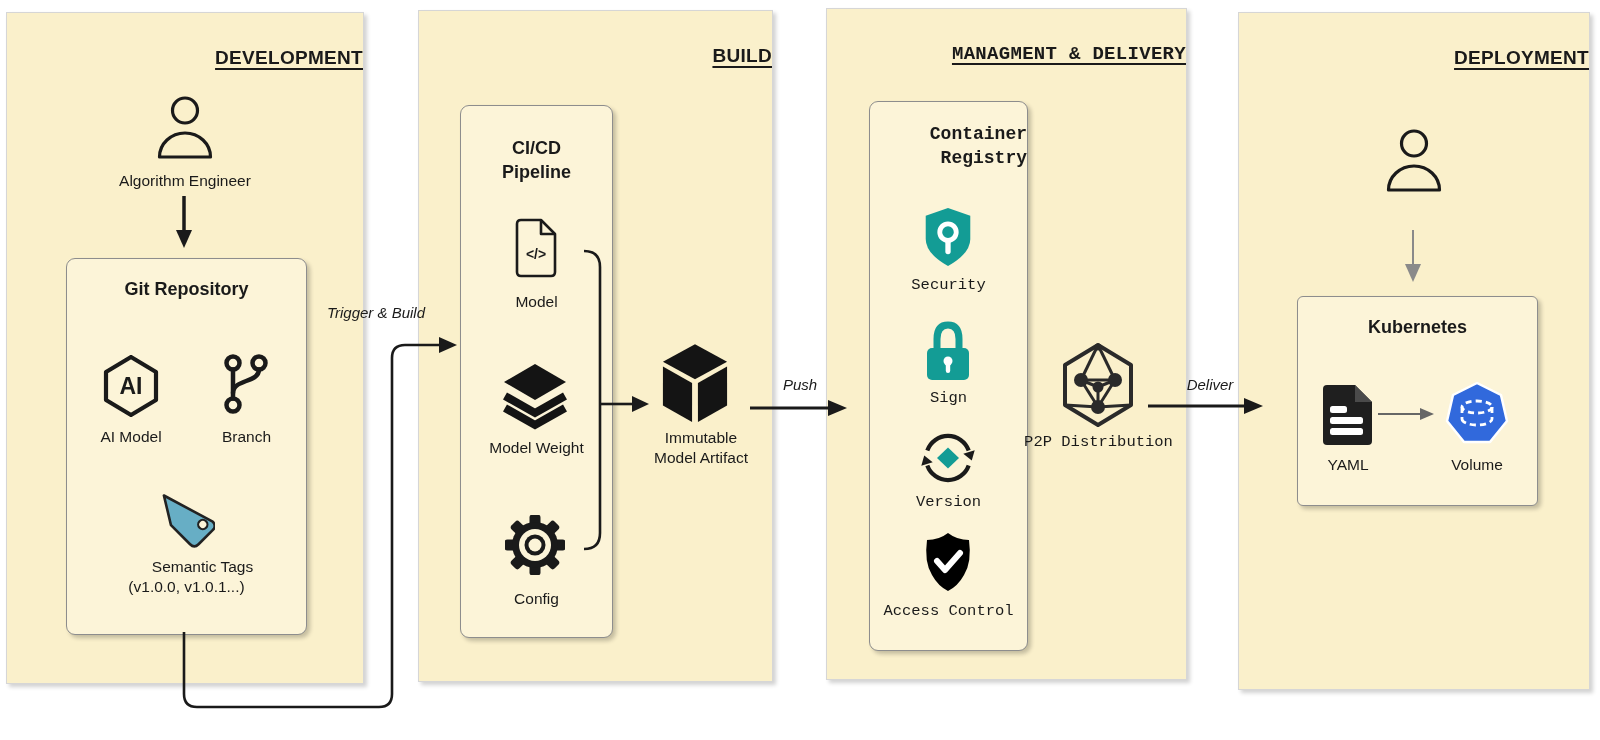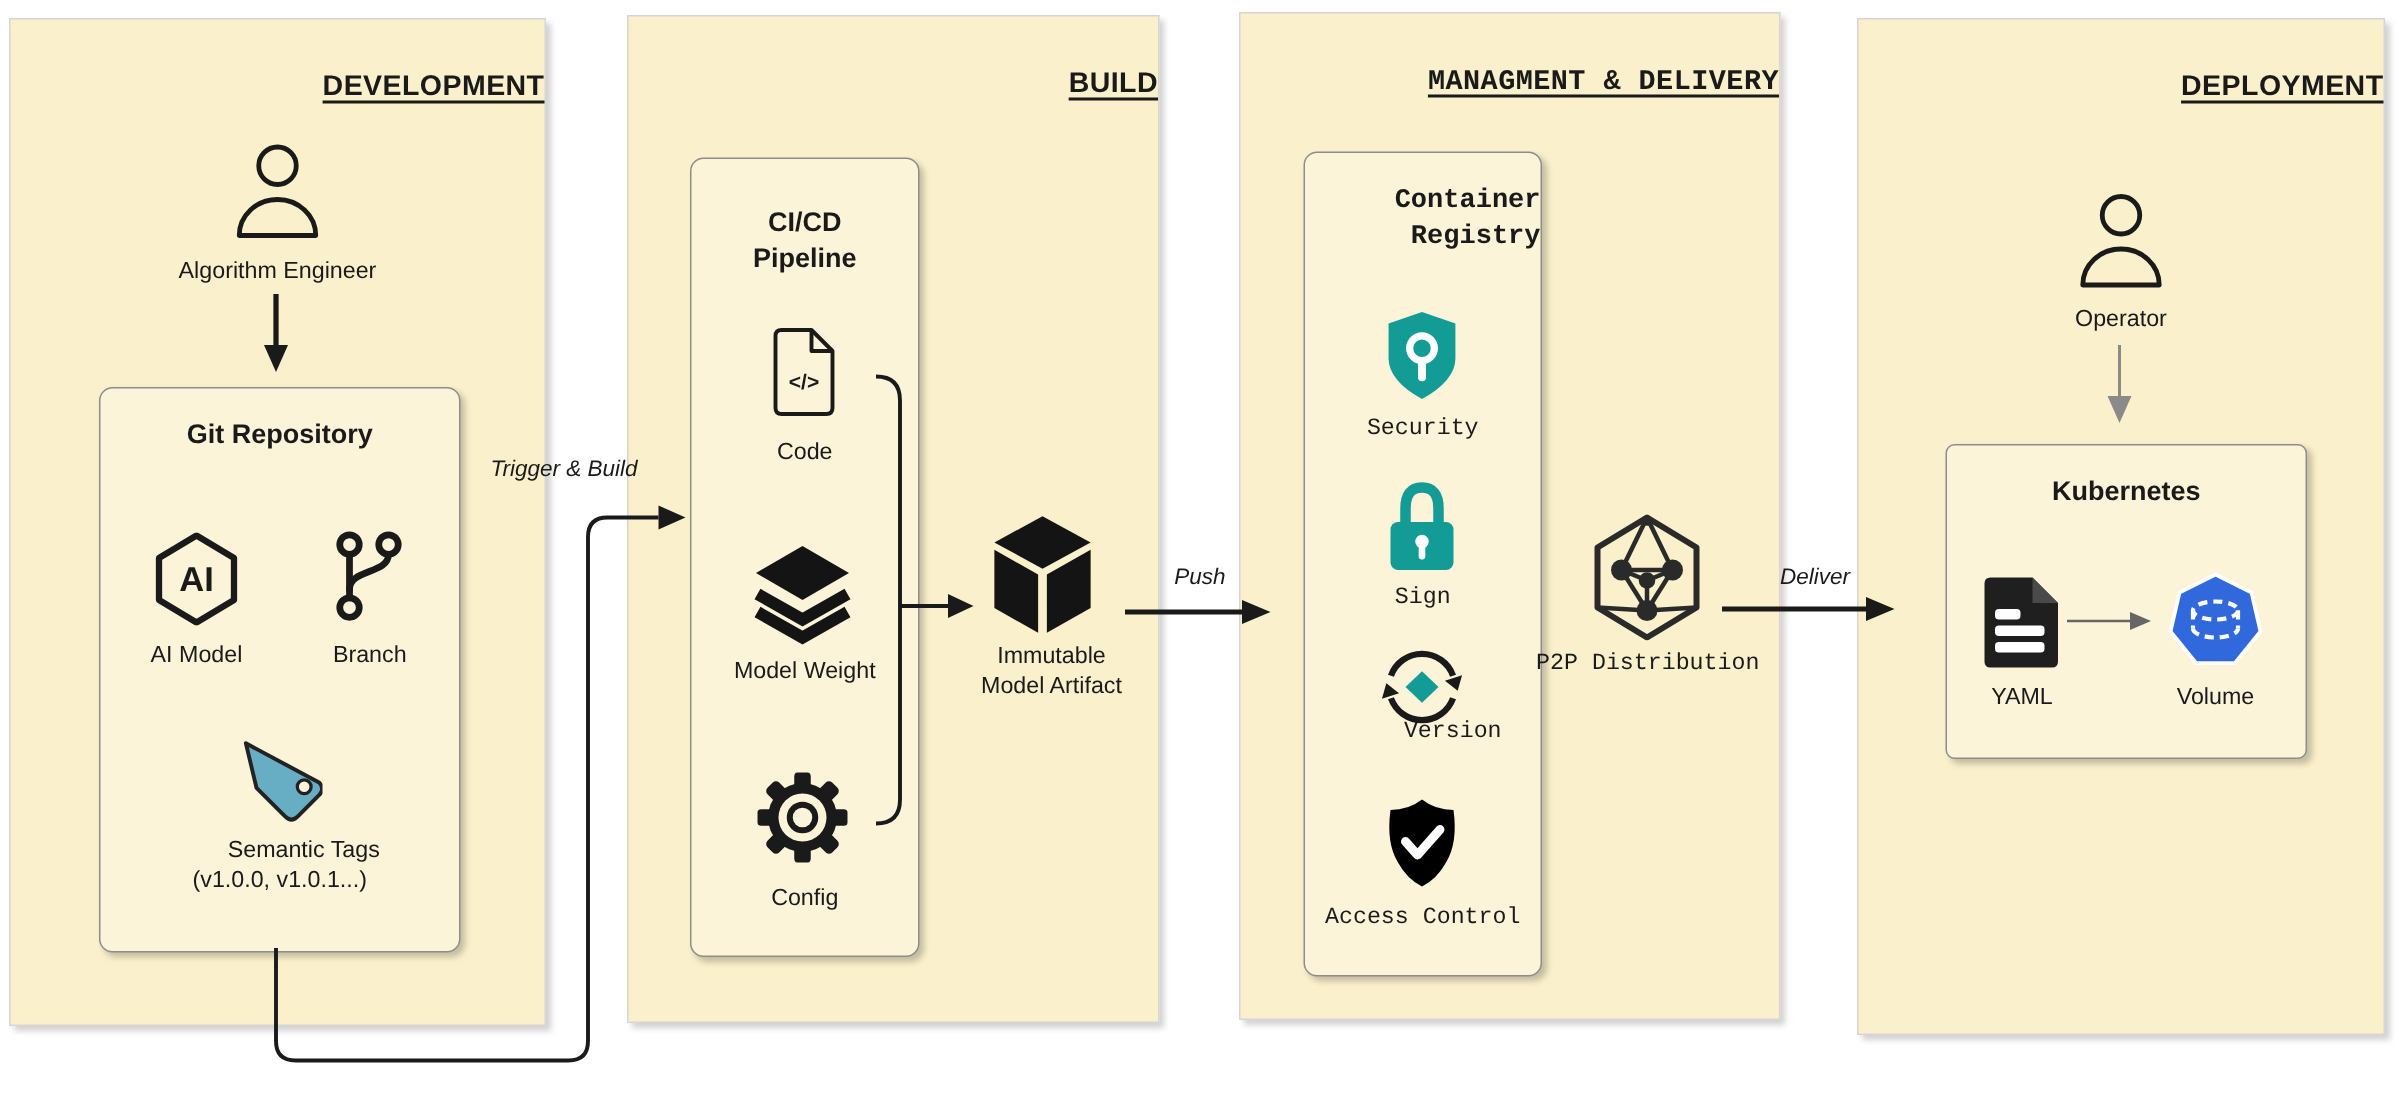--- a/index.html
+++ b/index.html
@@ -79,21 +79,21 @@
         <div>Pipeline</div>
       </div>
 
       <div class="icon" style="left:52px;top:112px;">
         <svg width="46" height="60" viewBox="0 0 46 60">
           <path d="M8,2 H28 L42,16 V54 Q42,58 38,58 H8 Q4,58 4,54 V6 Q4,2 8,2 Z" fill="none" stroke="#1a1a1a" stroke-width="2.6" stroke-linejoin="round"></path>
           <path d="M28,2 V16 H42" fill="none" stroke="#1a1a1a" stroke-width="2.6" stroke-linejoin="round"></path>
           <text x="23" y="41" text-anchor="middle" font-size="14" font-weight="bold" font-family="Liberation Sans, sans-serif" fill="#1a1a1a">&lt;/&gt;</text>
         </svg>
       </div>
-      <div class="lbl" style="top:186px;left:0;width:100%;">Code</div>
+      <div class="lbl" style="top:186px;left:0;width:100%;">Model</div>
 
       <div class="icon" style="left:41px;top:256px;">
         <svg width="66" height="70" viewBox="0 0 66 70">
           <polygon points="33,2 64,20 33,38 2,20" fill="#141414"></polygon>
           <polyline points="3,34 33,51 63,34" fill="none" stroke="#141414" stroke-width="8"></polyline>
           <polyline points="3,46 33,63 63,46" fill="none" stroke="#141414" stroke-width="8"></polyline>
         </svg>
       </div>
       <div class="lbl" style="top:332px;left:0;width:100%;">Model Weight</div>
 
@@ -159,21 +159,21 @@
 
       <div class="icon" style="left:49px;top:327px;">
         <svg width="58" height="58" viewBox="0 0 58 58">
           <path d="M8.3,21.5 A22,22 0 0 1 49.7,21.5" fill="none" stroke="#1a1a1a" stroke-width="4.2"></path>
           <polygon points="0,-6 9,0 0,6" transform="translate(50,23) rotate(72)" fill="#1a1a1a"></polygon>
           <path d="M49.7,36.5 A22,22 0 0 1 8.3,36.5" fill="none" stroke="#1a1a1a" stroke-width="4.2"></path>
           <polygon points="0,-6 9,0 0,6" transform="translate(8,35) rotate(252)" fill="#1a1a1a"></polygon>
           <polygon points="29,18.5 40,29 29,39.5 18,29" style="fill:var(--teal,#139C95)"></polygon>
         </svg>
       </div>
-      <div class="lbl" style="top:376px;left:0;width:100%;padding-left:20px;">Version</div>
+      <div class="lbl" style="top:391px;left:0;width:100%;">Version</div>
 
       <div class="icon" style="left:48px;top:428px;">
         <svg width="60" height="62" viewBox="0 0 60 62">
           <path d="M30,3 Q39,10 51,10 Q54,32 46,45 Q40,56 30,61 Q20,56 14,45 Q6,32 9,10 Q21,10 30,3 Z" style="fill:var(--teal,#13C95)fill:var(--teal,#139C95)"></path>
           <path d="M19,31 L27,40 L42,23" fill="none" stroke="#fff" stroke-width="6" stroke-linecap="round" stroke-linejoin="round"></path>
         </svg>
       </div>
       <div class="lbl" style="top:500px;left:0;width:100%;">Access Control</div>
     </div>
 
@@ -206,21 +206,20 @@
 
   <div class="panel" style="left:1238px;top:12px;width:350px;height:676px;">
     <div class="panel-title">DEPLOYMENT</div>
 
     <div class="icon" style="left:145px;top:115px;">
       <svg width="60" height="66" viewBox="0 0 60 66" fill="none" stroke="#1a1a1a" stroke-width="3.2">
         <circle cx="30" cy="15.5" r="12.5"></circle>
         <path d="M4.5,62 a25.5,24 0 0 1 51,0 Z" stroke-linejoin="round"></path>
       </svg>
     </div>
-    <div class="lbl" style="top:190px;left:0;width:100%;">Operator</div>
 
     <div class="box" style="left:58px;top:283px;width:239px;height:208px;border-radius:6px;">
       <div class="box-title" style="top:18px;">Kubernetes</div>
 
       <div class="icon" style="left:22px;top:86px;">
         <svg width="54" height="64" viewBox="0 0 54 64">
           <path d="M7,2 H35 L52,19 V58 Q52,62 48,62 H7 Q3,62 3,58 V6 Q3,2 7,2 Z" fill="#1f1f1f"></path>
           <polygon points="35,2 52,19 35,19" fill="#4a4a4a"></polygon>
           <rect x="10" y="23" width="17" height="7" rx="2.5" fill="#fff"></rect>
           <rect x="10" y="34" width="33" height="7" rx="2.5" fill="#fff"></rect>

